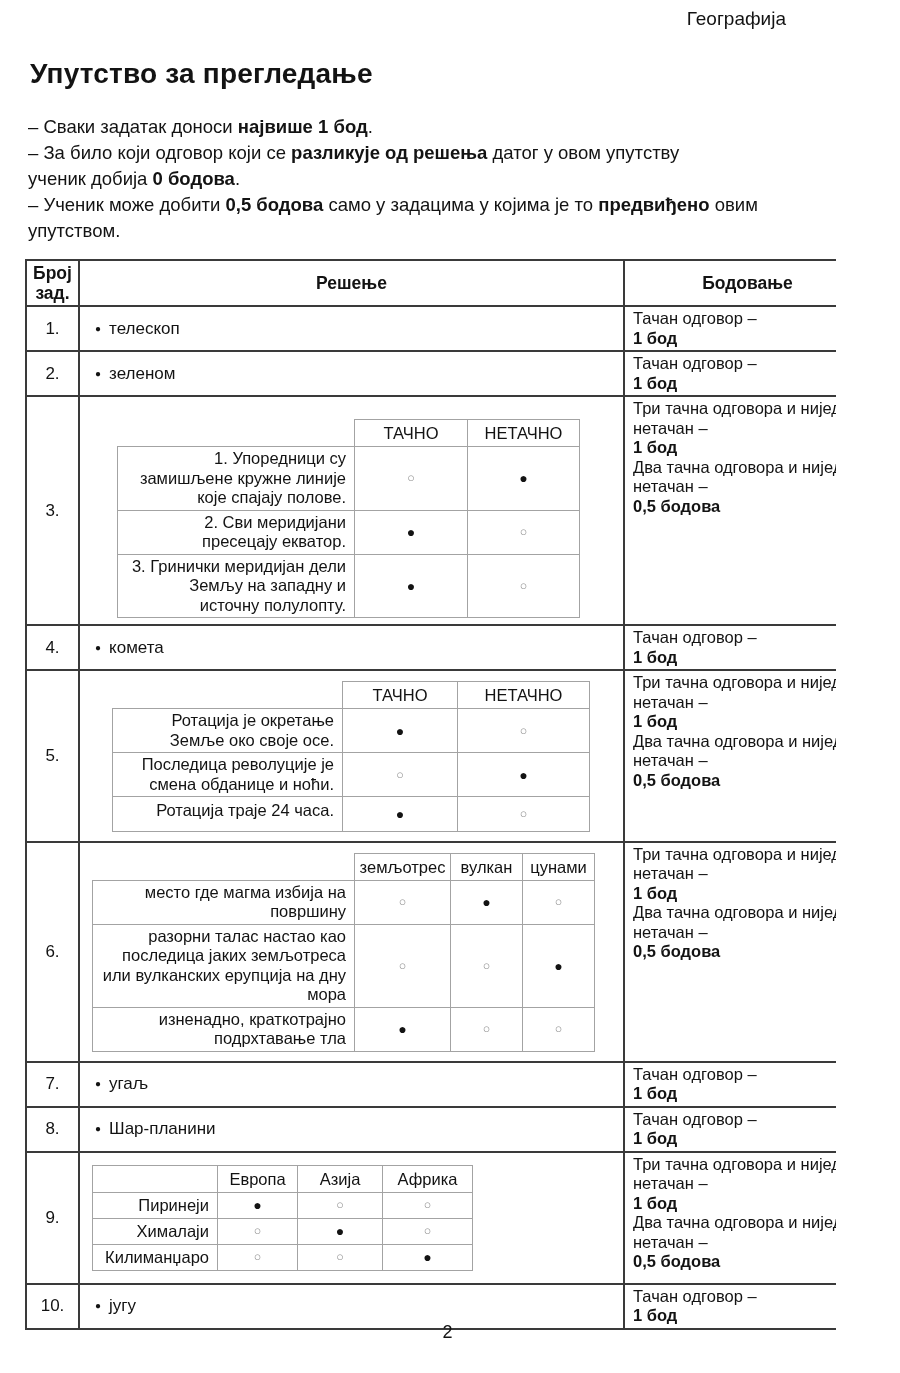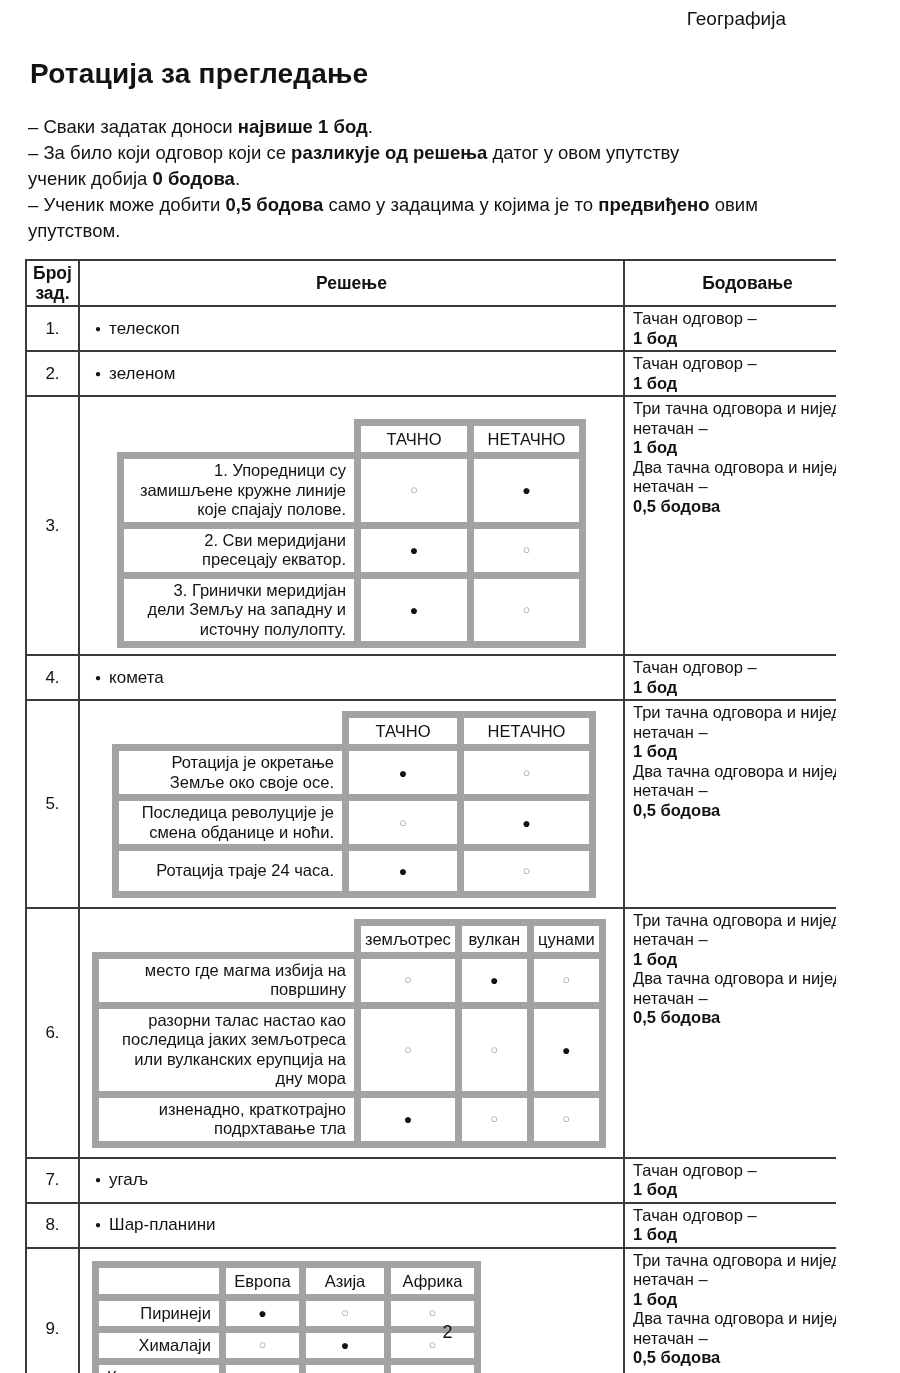--- a/index.html
+++ b/index.html
@@ -17,43 +17,43 @@
   tr.hdr{height:44px;}
   td.num{text-align:center;vertical-align:middle;font-size:17px;padding:0;}
   td.sol{vertical-align:middle;font-size:17px;padding:2px 4px 2px 14px;}
   td.solm{vertical-align:top;padding:0;}
   td.score{vertical-align:top;text-align:left;font-size:16.5px;line-height:19.5px;padding:2px 4px 2px 8px;}
   td.score div{margin:0;}
   .bullet{display:inline-block;font-size:10px;vertical-align:2px;margin-right:8px;margin-left:1px;}
   tr.rshort{height:39px;}
 
   table.inner{border-collapse:collapse;font-size:16.5px;}
-  table.inner td, table.inner th{border:7px solid #a3a3a3;}
+  table.inner td, table.inner th{border:1px solid #a3a3a3;}
   table.inner th.ih{font-weight:normal;text-align:center;font-size:16.5px;padding:2px 4px;height:22px;vertical-align:middle;}
   table.inner td.blank{border:none;background:transparent;}
   td.stmt{padding:2px 8px;line-height:19.5px;vertical-align:middle;text-align:right;}
   td.mark{text-align:center;vertical-align:middle;font-size:14px;padding:0;}
   td.mark.empty{color:#8d8d8d;font-size:12.5px;}
 
   table.t3{margin:22px 0 6px 37px;}
   table.t5{margin:10px 0 9px 32px;}
-  table.t5 tr.tall td.stmt{padding-top:10px;padding-bottom:10px;}
+  table.t5 tr.tall td.stmt{padding-top:4px;padding-bottom:10px;}
   table.t6{margin:10px 0 9px 12px;}
   table.t9{margin:12px 0 12px 12px;}
   table.t9 td.stmt{line-height:21px;}
 
   .pagenum{position:absolute;top:1322px;left:25px;width:845px;text-align:center;font-size:18px;}
 </style>
 </head>
 <body>
 
 <div class="page">
 
   <div class="doc-header">Географија</div>
-  <h1 class="title">Ротација за прегледање</h1>
+  <h1 class="title">Упутство за прегледање</h1>
 
   <div class="intro">
     <p><span>– Сваки задатак доноси </span><span class="b">највише 1 бод</span><span>.</span></p>
     <p><span>– За било који одговор који се </span><span class="b">разликује од решења</span><span> датог у овом упутству</span></p>
     <p><span>ученик добија </span><span class="b">0 бодова</span><span>.</span></p>
     <p><span>– Ученик може добити </span><span class="b">0,5 бодова</span><span> само у задацима у којима је то </span><span class="b">предвиђено</span><span> овим</span></p>
     <p><span>упутством.</span></p>
   </div>
 
   <table class="main">

